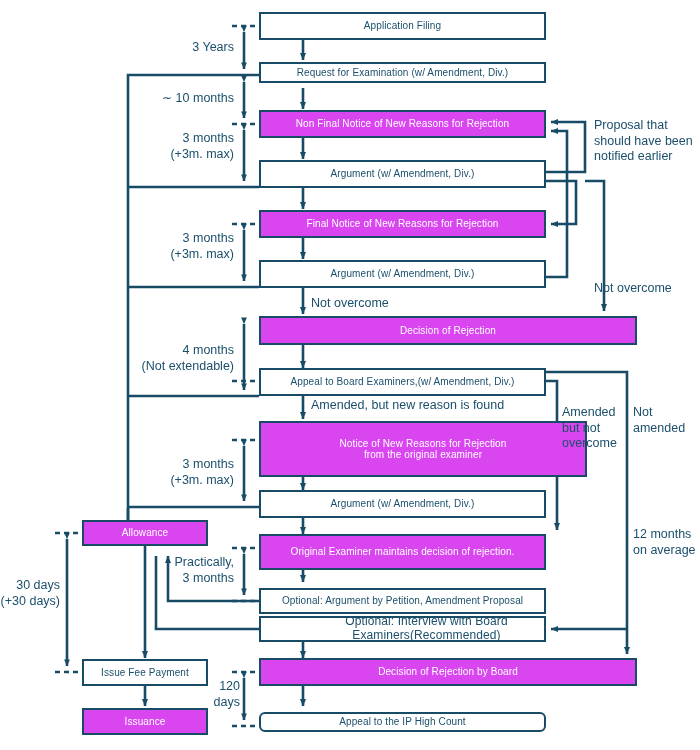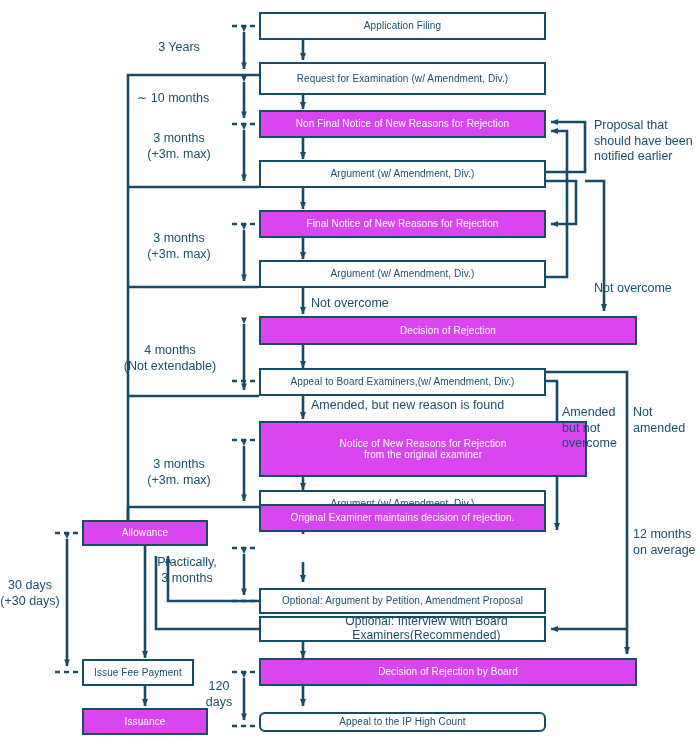--- a/index.html
+++ b/index.html
@@ -19,21 +19,21 @@
     z-index:3;
   }
   .node.white{background:#ffffff;color:#1B4F6B;}
   .node.teal{background:#d946ef;color:#ffffff;}
 
   .lbl{
     position:absolute;color:#1B4F6B;font-size:12.5px;
     line-height:1.25;text-align:center;z-index:4;white-space:pre-line;
   }
   .lbl.lefty{text-align:left;}
-  .lbl.ctr{text-align:center;}
+  .lbl.ctr{text-align:right;}
 </style>
 </head>
 <body>
 
 <div id="stage">
 
   <svg id="wires" viewBox="0 0 700 750" xmlns="http://www.w3.org/2000/svg">
     <defs>
       <marker id="ah" markerWidth="9" markerHeight="9" refX="7.4" refY="3.2" orient="auto" markerUnits="userSpaceOnUse">
         <path d="M0,0 L7.6,3.2 L0,6.4 z" fill="#184B66"></path>
@@ -109,52 +109,52 @@
       <line x1="244" y1="324" x2="244" y2="390" marker-start="url(#ahs)" marker-end="url(#ahs)"></line>
       <line x1="244" y1="446" x2="244" y2="501" marker-start="url(#ahs)" marker-end="url(#ahs)"></line>
       <line x1="244" y1="554" x2="244" y2="595" marker-start="url(#ahs)" marker-end="url(#ahs)"></line>
       <line x1="244" y1="678" x2="244" y2="720" marker-start="url(#ahs)" marker-end="url(#ahs)"></line>
       <line x1="67" y1="539" x2="67" y2="666" marker-start="url(#ahs)" marker-end="url(#ahs)"></line>
     </g>
   </svg>
 
   <div class="node white" style="left:259px;top:12px;width:287px;height:28px;">Application Filing</div>
 
-  <div class="node white" style="left:259px;top:62px;width:287px;height:33px;">Request for Examination (w/ Amendment, Div.)</div>
+  <div class="node white" style="left:259px;top:62px;width:287px;height:21px;">Request for Examination (w/ Amendment, Div.)</div>
 
   <div class="node teal" style="left:259px;top:110px;width:287px;height:28px;">Non Final Notice of New Reasons for Rejection</div>
 
   <div class="node white" style="left:259px;top:160px;width:287px;height:28px;">Argument (w/ Amendment, Div.)</div>
 
   <div class="node teal" style="left:259px;top:210px;width:287px;height:28px;">Final Notice of New Reasons for Rejection</div>
 
   <div class="node white" style="left:259px;top:260px;width:287px;height:28px;">Argument (w/ Amendment, Div.)</div>
 
   <div class="node teal" style="left:259px;top:316px;width:378px;height:29px;">Decision of Rejection</div>
 
   <div class="node white" style="left:259px;top:368px;width:287px;height:28px;">Appeal to Board Examiners,(w/ Amendment, Div.)</div>
 
   <div class="node teal" style="left:259px;top:421px;width:328px;height:56px;white-space:pre-line;">Notice of New Reasons for Rejection
 from the original examiner</div>
 
   <div class="node white" style="left:259px;top:490px;width:287px;height:28px;">Argument (w/ Amendment, Div.)</div>
 
-  <div class="node teal" style="left:259px;top:504px;width:287px;height:28px;">Original Examiner maintains decision of rejection.</div>
+  <div class="node teal" style="left:259px;top:534px;width:287px;height:36px;">Original Examiner maintains decision of rejection.</div>
 
   <div class="node white" style="left:259px;top:588px;width:287px;height:26px;">Optional: Argument by Petition, Amendment Proposal</div>
 
   <div class="node white" style="left:259px;top:616px;width:287px;height:26px;font-size:12px;padding-left:48px;">Optional: Interview with Board Examiners(Recommended)</div>
 
   <div class="node teal" style="left:259px;top:658px;width:378px;height:28px;">Decision of Rejection by Board</div>
 
   <div class="node white" style="left:259px;top:712px;width:287px;height:20px;border-radius:6px;">Appeal to the IP High Count</div>
 
   <div class="node teal" style="left:82px;top:520px;width:126px;height:26px;">Allowance</div>
 
-  <div class="node white" style="left:82px;top:659px;width:112px;height:27px;">Issue Fee Payment</div>
+  <div class="node white" style="left:82px;top:659px;width:126px;height:27px;">Issue Fee Payment</div>
 
   <div class="node teal" style="left:82px;top:708px;width:126px;height:27px;">Issuance</div>
 
   <div class="lbl ctr" style="left:124px;top:40px;width:110px;">3 Years</div>
 
   <div class="lbl ctr" style="left:112px;top:91px;width:122px;">∼ 10 months</div>
 
   <div class="lbl ctr" style="left:124px;top:131px;width:110px;">3 months
 (+3m. max)</div>
 

